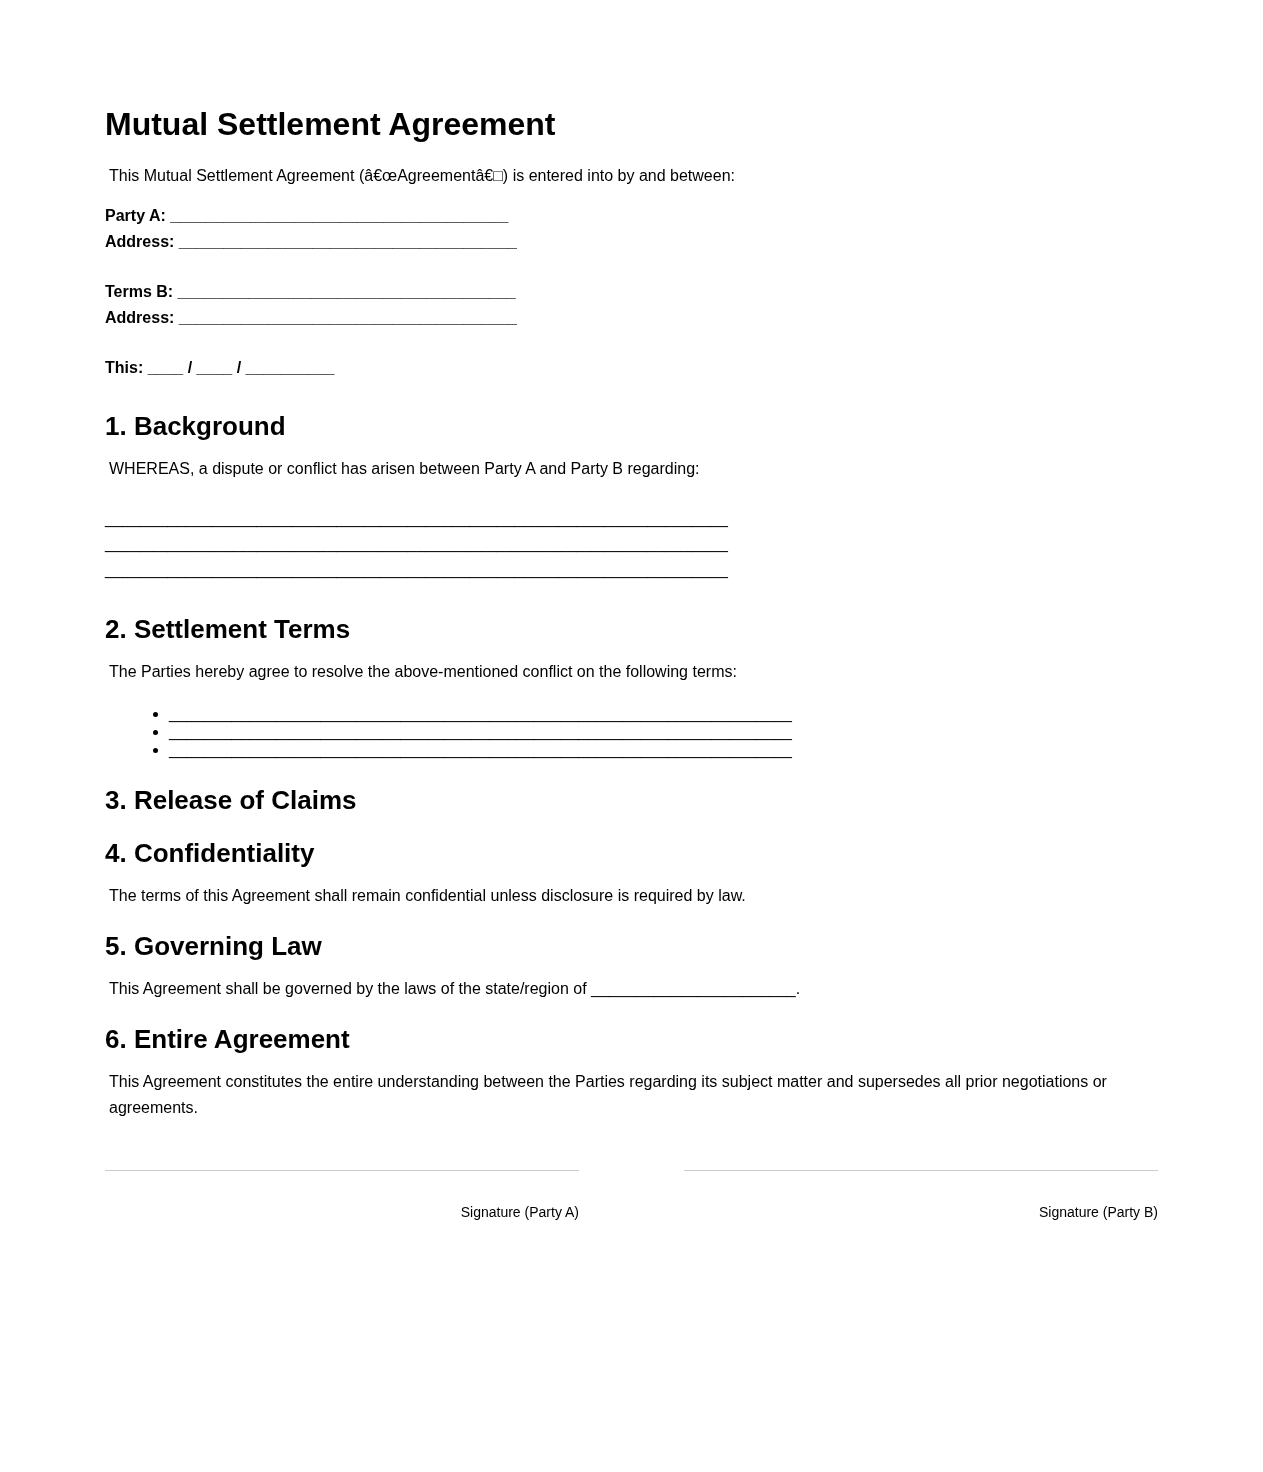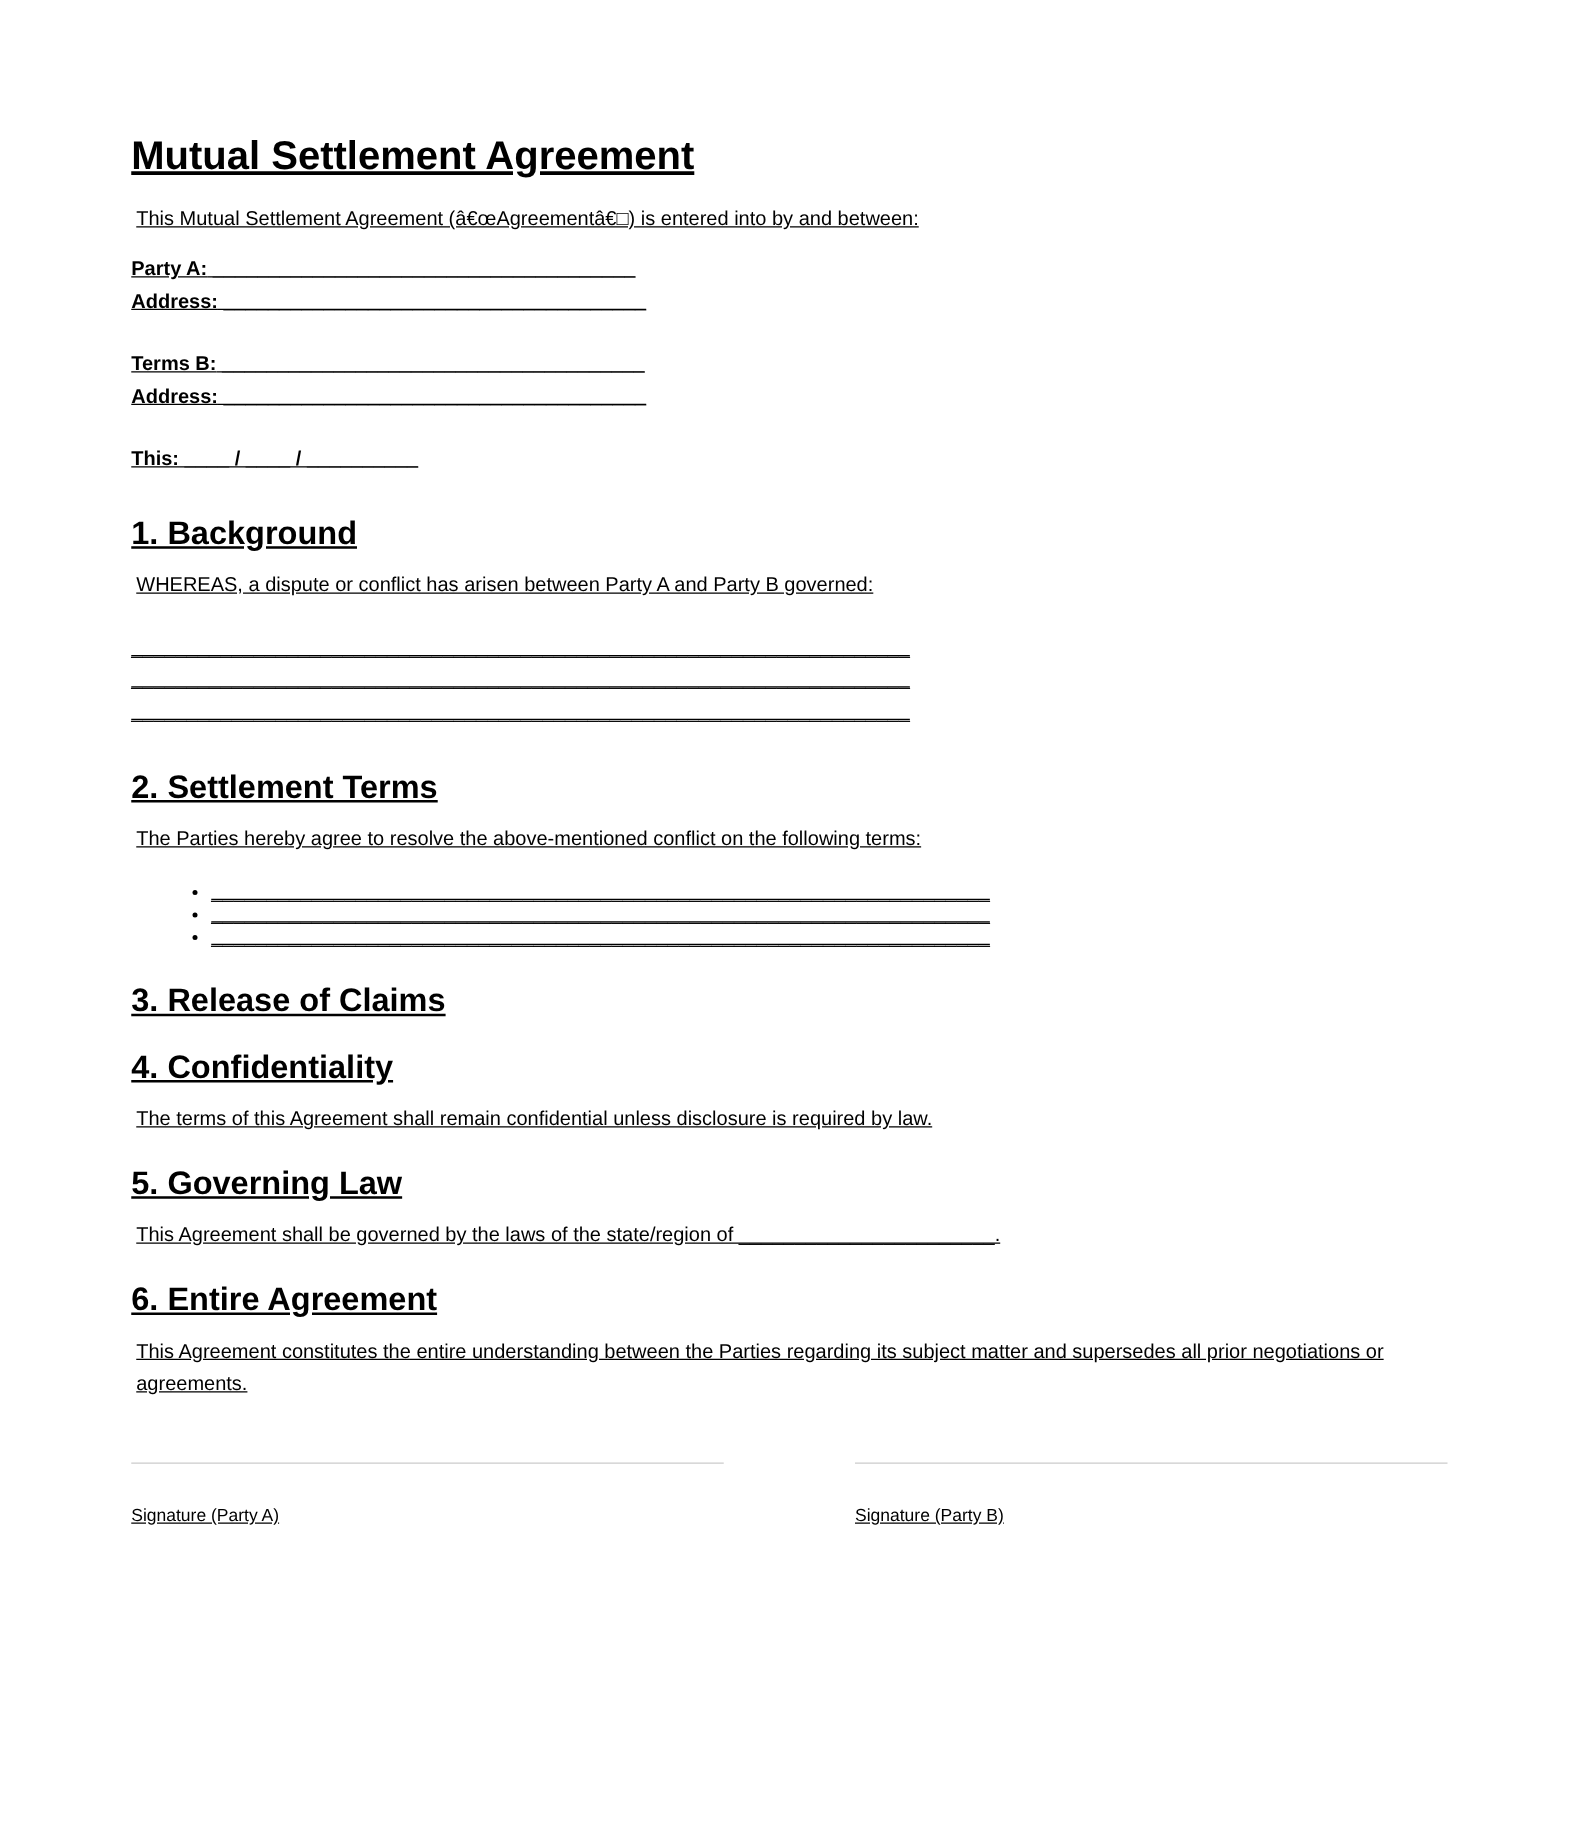--- a/index.html
+++ b/index.html
@@ -8,21 +8,20 @@
     min-height: 1472px;
     font-family: "Liberation Sans", sans-serif;
     color: #000;
     font-size: 16px;
     line-height: 1.6;
   }
   .page {
     padding: 86px 105px 200px 105px;
     box-sizing: border-box;
     width: 1263px;
-    text-decoration: underline;
   }
   h1 {
     font-size: 32px;
     font-weight: bold;
     margin: 19px 0 20px 0;
     line-height: 1.2;
   }
   h2 {
     font-size: 26px;
     font-weight: bold;
@@ -39,21 +38,21 @@
   .blank-lines div { line-height: 25.5px; white-space: pre; }
   ul.terms { margin: 20px 0 26px 0; padding-left: 64px; }
   ul.terms li { line-height: 18px; white-space: pre; }
   .signatures {
     display: flex;
     justify-content: space-between;
     margin-top: 50px;
   }
   .sig { width: 474px; }
   .sig-line { border-top: 1px solid #cccccc; height: 0; margin-bottom: 30px; }
-  .sig-label { font-size: 14px; }
+  .sig-label { font-size: 14px; text-align: right; }
 </style>
 </head>
 <body>
 
 <div class="page">
 
   <h1>Mutual Settlement Agreement</h1>
 
   <p class="intro">This Mutual Settlement Agreement (â€œAgreementâ€□) is entered into by and between:</p>
 
@@ -64,21 +63,21 @@
 
   <div class="field-block">
     <div class="field-line"><span>Terms B:</span><span> ______________________________________</span></div>
     <div class="field-line"><span>Address:</span><span> ______________________________________</span></div>
   </div>
 
   <div class="date-line"><span>This:</span><span> ____ / ____ / __________</span></div>
 
   <div class="section">
     <h2>1. Background</h2>
-    <p>WHEREAS, a dispute or conflict has arisen between Party A and Party B governed:</p>
+    <p>WHEREAS, a dispute or conflict has arisen between Party A and Party B regarding:</p>
     <div class="blank-lines">
       <div>______________________________________________________________________</div>
       <div>______________________________________________________________________</div>
       <div>______________________________________________________________________</div>
     </div>
   </div>
 
   <div class="section">
     <h2>2. Settlement Terms</h2>
     <p>The Parties hereby agree to resolve the above-mentioned conflict on the following terms:</p>

